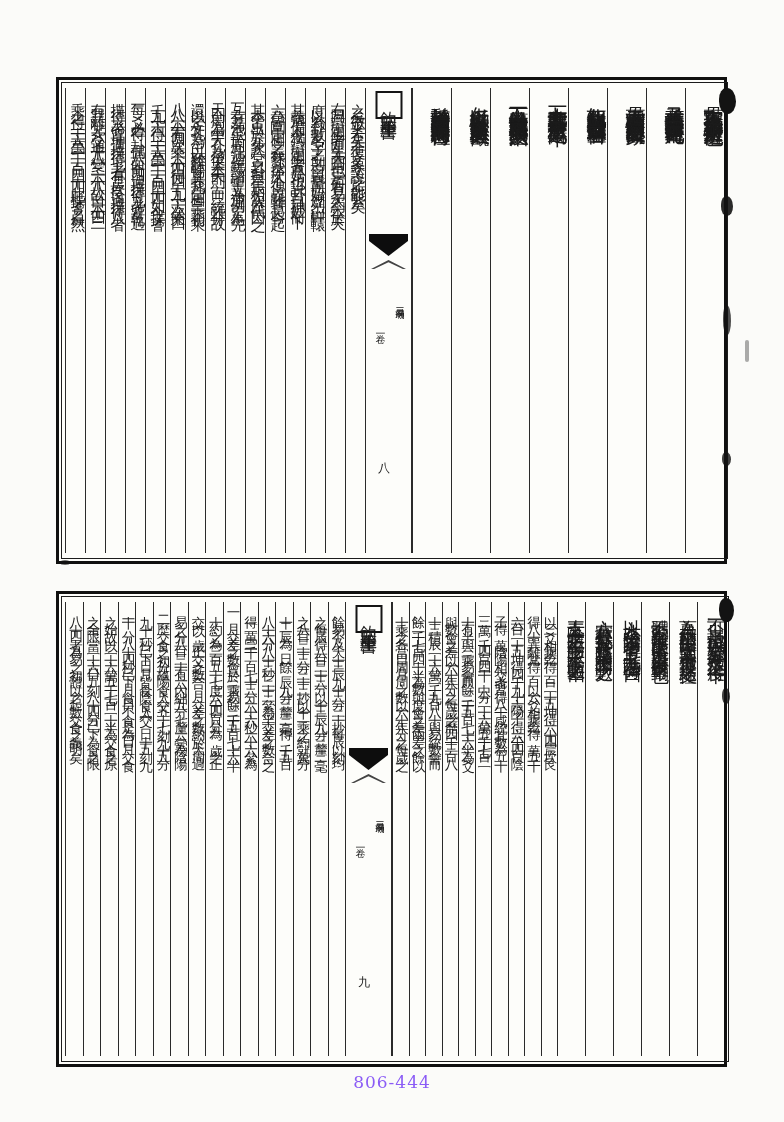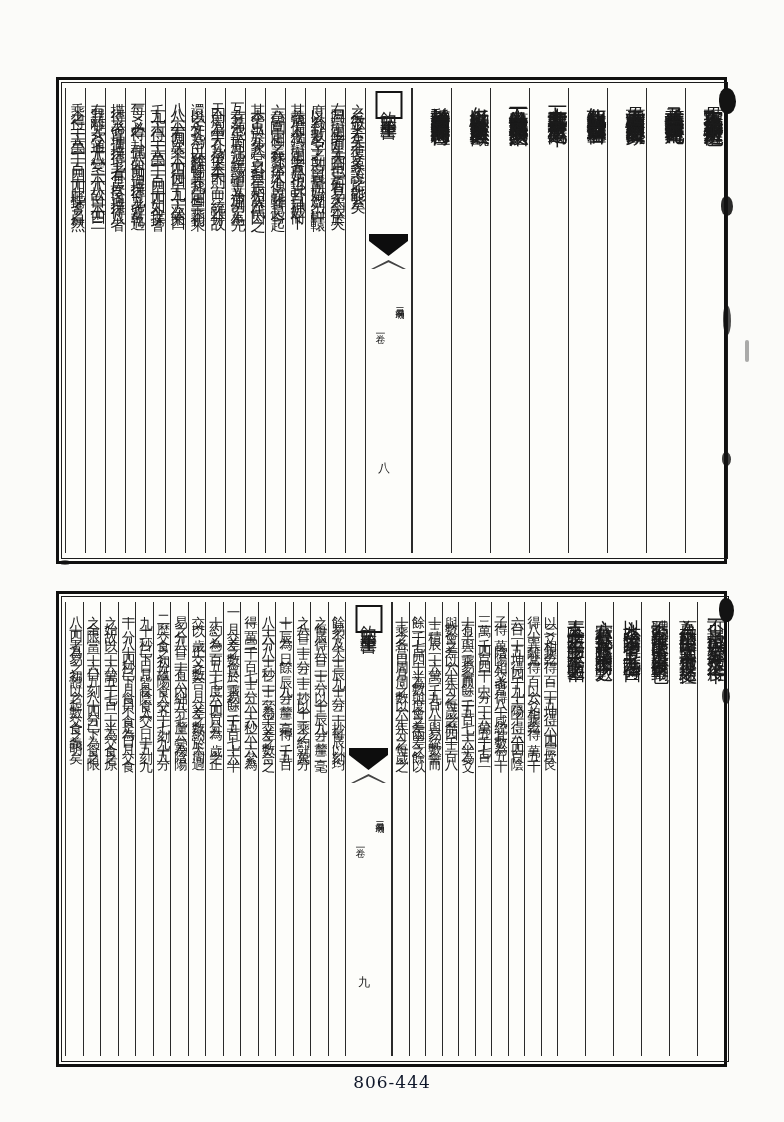--- a/index.html
+++ b/index.html
@@ -84,21 +84,21 @@
   }
   .bx-folio{
     position:absolute;top:364px;left:9px;
     writing-mode:vertical-rl;
     font-size:12px;
   }
   
   .footer{
     position:absolute;top:1072px;left:0;width:784px;
     text-align:center;font-size:17px;letter-spacing:1px;
-    color:#0f172a;
+    color:#8b5cf6;
     font-family:"DejaVu Serif",serif;
   }
   
   .smudge{position:absolute;background:#131313;border-radius:45% 55% 50% 50%;}
   .s1{left:719px;top:88px;width:17px;height:26px;}
   .s2{left:721px;top:196px;width:12px;height:20px;opacity:.9;}
   .s3{left:723px;top:305px;width:8px;height:30px;opacity:.75;}
   .s4{left:722px;top:452px;width:9px;height:14px;opacity:.8;}
   .s5{left:719px;top:598px;width:15px;height:24px;}
   .s6{left:722px;top:688px;width:8px;height:16px;opacity:.8;}

